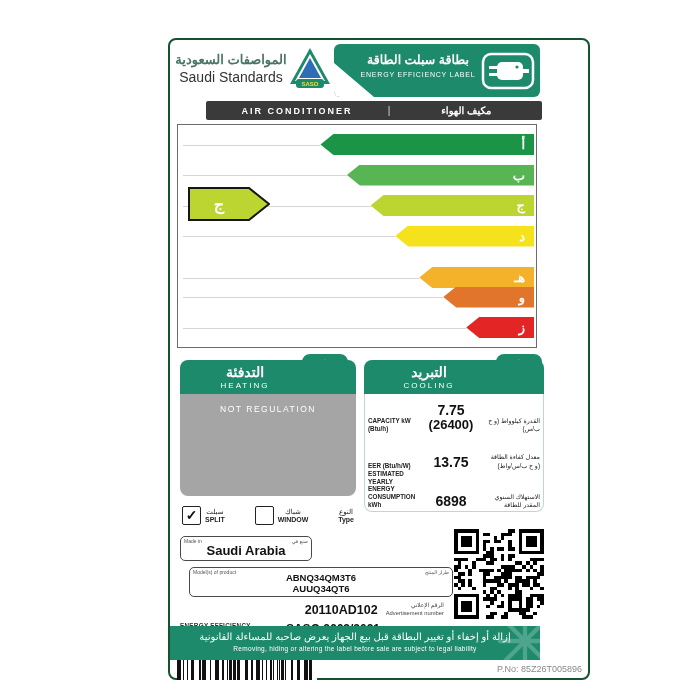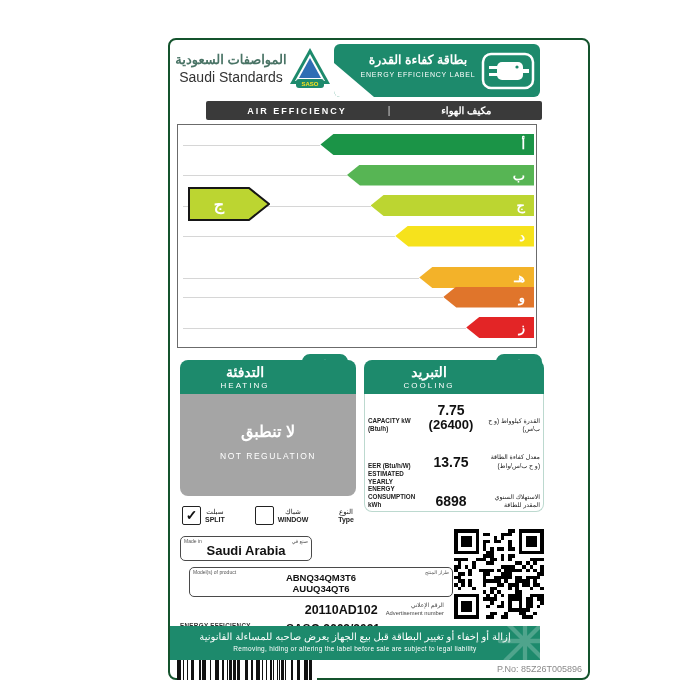--- a/index.html
+++ b/index.html
@@ -124,35 +124,35 @@
       <polygon points="22,2 42,38 2,38" fill="#1d8a6c"></polygon>
       <polygon points="22,8 37,35 7,35" fill="#fff"></polygon>
       <polygon points="22,12 33,32 11,32" fill="#2e6db4"></polygon>
       <rect x="8" y="33" width="28" height="9" rx="3" fill="#1d8a6c"></rect>
       <text x="22" y="40" text-anchor="middle" font-size="6" font-weight="bold" fill="#f7e11e" font-family="Liberation Sans, sans-serif">SASO</text>
     </svg>
 
     <div class="title-box">
       <div class="wedge"></div>
       <div class="txt">
-        <div class="ar" dir="rtl">بطاقة كفاءة القدرة</div>
+        <div class="ar" dir="rtl">بطاقة سبلت الطاقة</div>
         <div class="en">ENERGY EFFICIENCY LABEL</div>
       </div>
       <svg class="plug" width="54" height="38" viewBox="0 0 54 38">
         <rect x="2" y="2" width="50" height="34" rx="8" fill="none" stroke="#fff" stroke-width="2.5"></rect>
         <rect x="16" y="10" width="26" height="18" rx="5" fill="#fff"></rect>
         <rect x="8" y="14" width="9" height="3" fill="#fff"></rect>
         <rect x="8" y="21" width="9" height="3" fill="#fff"></rect>
         <rect x="42" y="17" width="6" height="4" fill="#fff"></rect>
         <circle cx="36" cy="15" r="1.6" fill="#1d8a6c"></circle>
       </svg>
     </div>
 
     <div class="product-bar">
-      <div class="en">AIR EFFICIENCY</div>
+      <div class="en">AIR CONDITIONER</div>
       <div class="dv">|</div>
       <div class="ar" dir="rtl">مكيف الهواء</div>
     </div>
 
     <div class="chart">
       <div class="bar-row" style="top:9px">
           <div class="hairline" style="right: 60.5%;"></div>
           <div class="bar" style="background: rgb(27, 148, 71); width: 60.5%;">
             <span class="glyph">أ</span>
           </div>
@@ -215,21 +215,20 @@
         </g>
       </svg>
     </div>
     <div class="card-head" style="left:10px; width:176px">
       <div class="txt">
         <div class="ar" dir="rtl">التدفئة</div>
         <div class="en">HEATING</div>
       </div>
     </div>
     <div class="heat-body">
-      <div class="ar" dir="rtl">لا تنطبق</div>
       <div class="en">NOT REGULATION</div>
     </div>
 
     <div class="type-row">
       <div class="chk-group">
         <div class="chk">✓</div>
         <div class="chk-lbl">
           <div class="ar" dir="rtl">سبلت</div>
           <div class="en">SPLIT</div>
         </div>

